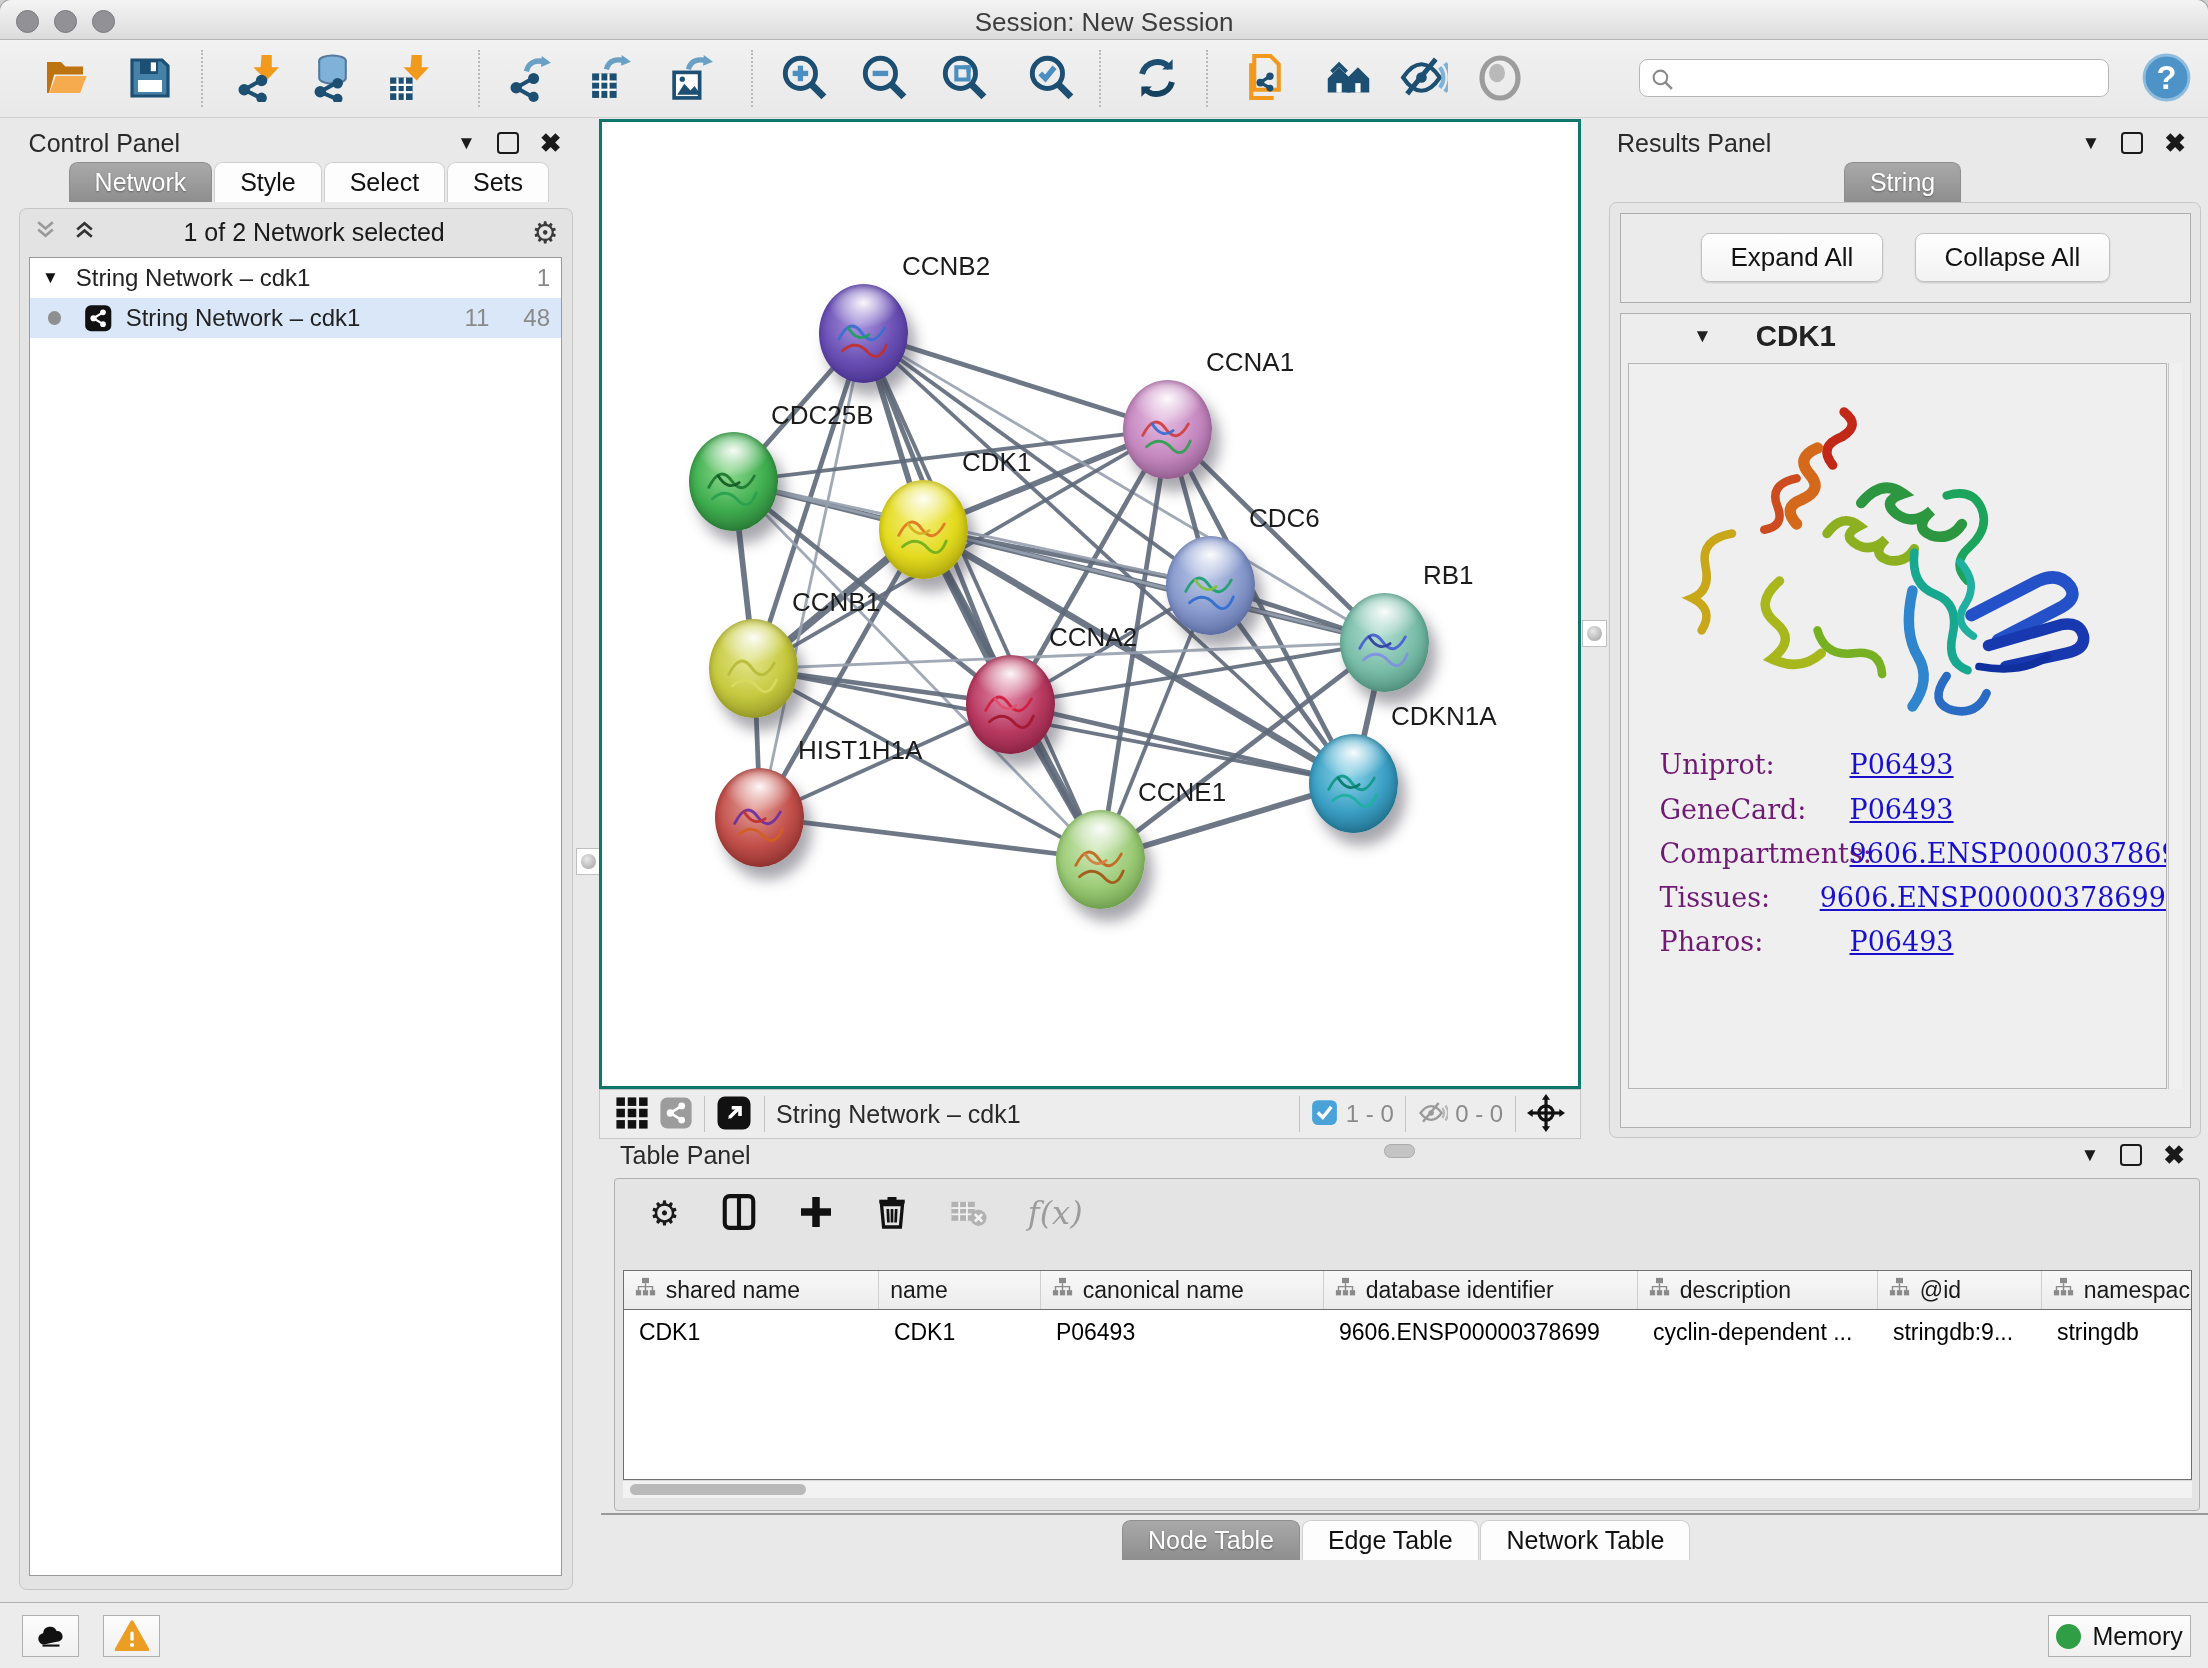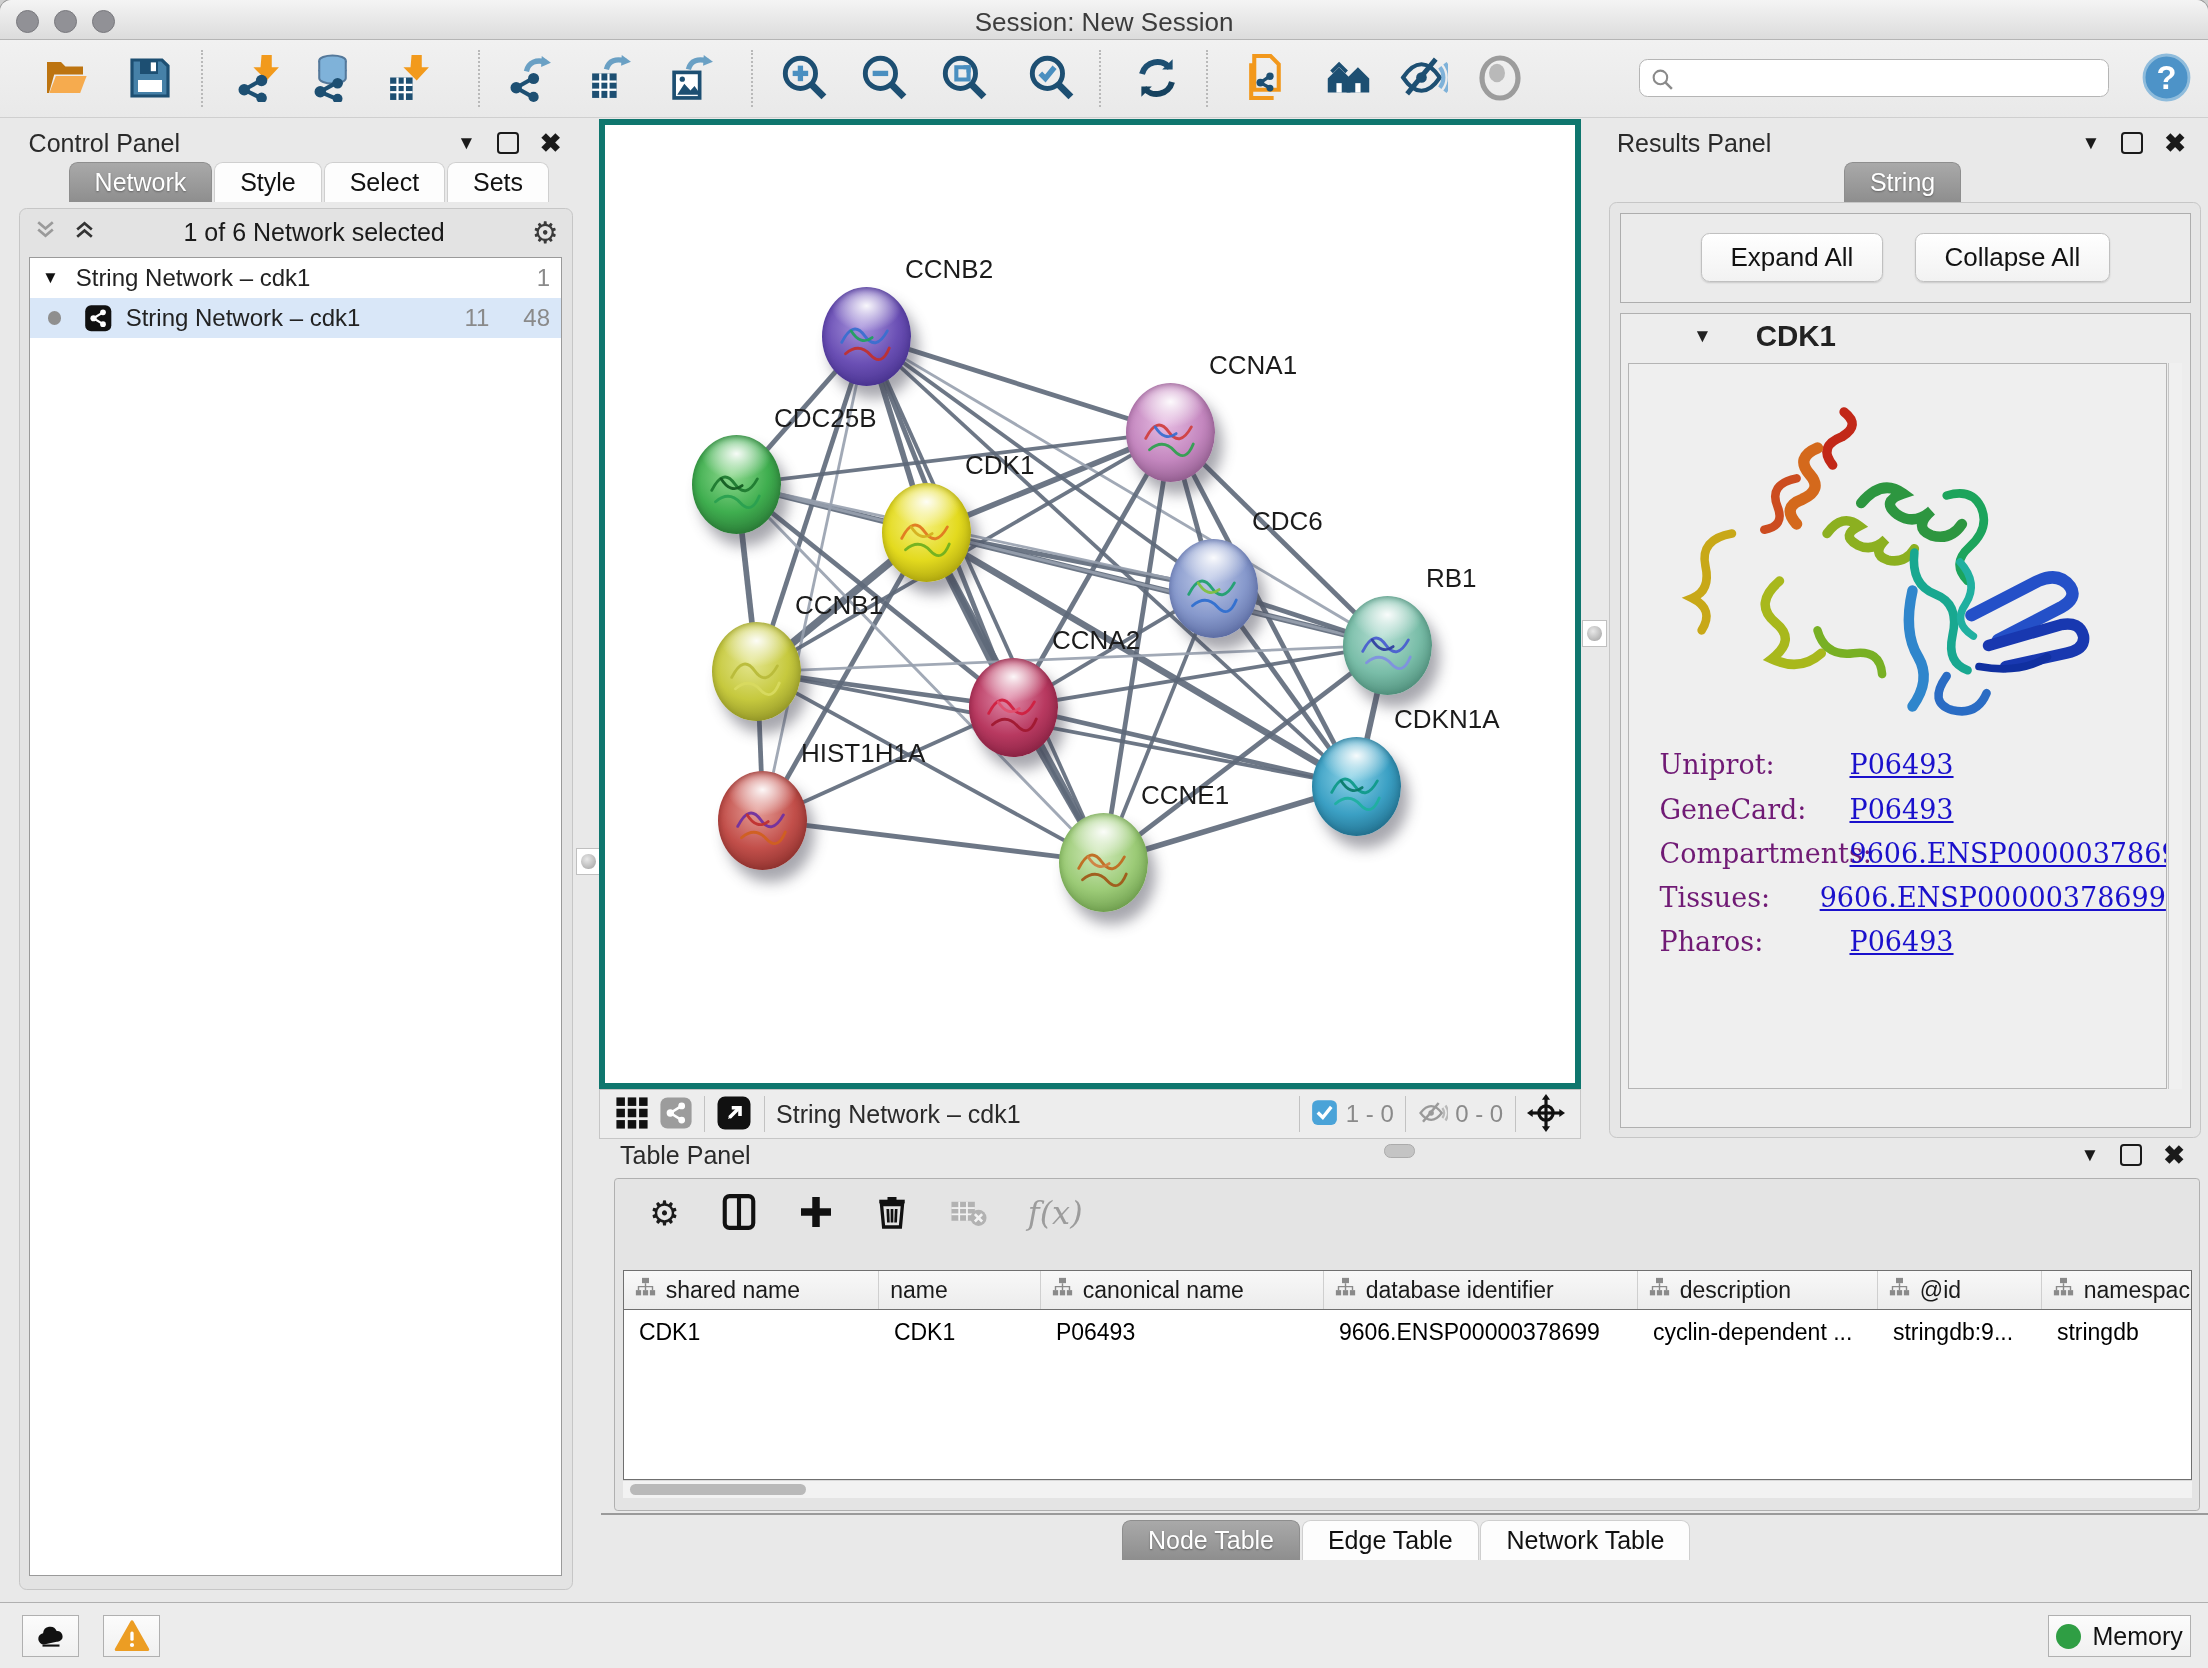--- a/index.html
+++ b/index.html
@@ -29,21 +29,21 @@
   .tab.sel{background:linear-gradient(#a9a9a9,#8e8e8e);color:#fff;text-shadow:0 1px 1.9px rgba(0,0,0,.35);border-color:#8e8e8e;}
   .graybox{background:#e3e3e3;border:1px solid #c6c6c6;border-radius:7.6px;}
   
   .cp-status{display:flex;align-items:center;font-size:25px;color:#1a1a1a;}
   .listbox{background:#fff;border:1.9px solid #9a9a9a;}
   .netrow{display:flex;align-items:center;height:40px;font-size:24px;}
   .netrow .cnt{color:#8a8a8a;}
   .subrow{background:#d9e7f8;}
   .dotgray{width:13.3px;height:13.3px;border-radius:50%;background:#8f8f8f;}
   
-  .canvas{left:599px;top:119px;width:982px;height:970px;background:#fff;border:6px solid #0f766e;box-sizing:border-box;}
+  .canvas{left:599px;top:119px;width:982px;height:970px;background:#fff;border:3px solid #0f766e;box-sizing:border-box;}
   .node{position:absolute;width:89px;height:99px;border-radius:50%;}
   .nodelabel{position:absolute;font-size:26px;color:#1b1b1b;white-space:nowrap;}
   .netbar{left:599px;top:1089px;width:982px;height:50px;background:#ededed;border:1px solid #c6c6c6;border-top:1px solid #c2c2c2;
     box-sizing:border-box;display:flex;align-items:center;}
   .vdiv{width:0;height:36px;border-left:1px solid #c2c2c2;margin:0 11.4px;}
   .netbar .title{font-size:25px;color:#2a2a2a;}
   .cntlabel{font-size:24px;color:#8a8a8a;margin-left:7.6px;}
   .grab-pill{left:1384px;top:1144px;width:28.5px;height:12.4px;border-radius:6.7px;background:#c4c4c4;border:1px solid #ababab;}
   .grab-sq{width:23px;height:25px;background:#fff;border:1px solid #c0c0c0;display:flex;align-items:center;justify-content:center;}
   .grab-dot{width:14.3px;height:14.3px;border-radius:50%;background:radial-gradient(circle at 40% 35%,#e8e8e8,#9f9f9f);}
@@ -293,21 +293,21 @@
             </svg>
         </span>
         <span>
           <svg width="25" height="25" viewBox="0 0 24 24">
               <g fill="none" stroke="#333" stroke-width="2.6">
                 <path d="m5 19 7-6 7 6"></path>
                 <path d="m5 12 7-6 7 6"></path>
               </g>
             </svg>
         </span>
-        <span style="flex:1;text-align:center">1 of 6 Network selected</span>
+        <span style="flex:1;text-align:center">1 of 2 Network selected</span>
         <span style="font-size:30px;color:#3a3a3a">⚙</span>
       </div>
       <div class="listbox" style="position:absolute;left:9.5px;right:9.5px;top:48px;bottom:13.3px">
         <div class="netrow" style="padding:0 11.4px">
           <span style="font-size:17px;margin-right:17px;color:#111">▼</span>
           <span>String Network – cdk1</span>
           <span class="cnt" style="margin-left:auto">1</span>
         </div>
         <div class="netrow subrow" style="padding:0 11.4px">
           <span class="dotgray" style="margin:0 23px 0 5.7px"></span>

